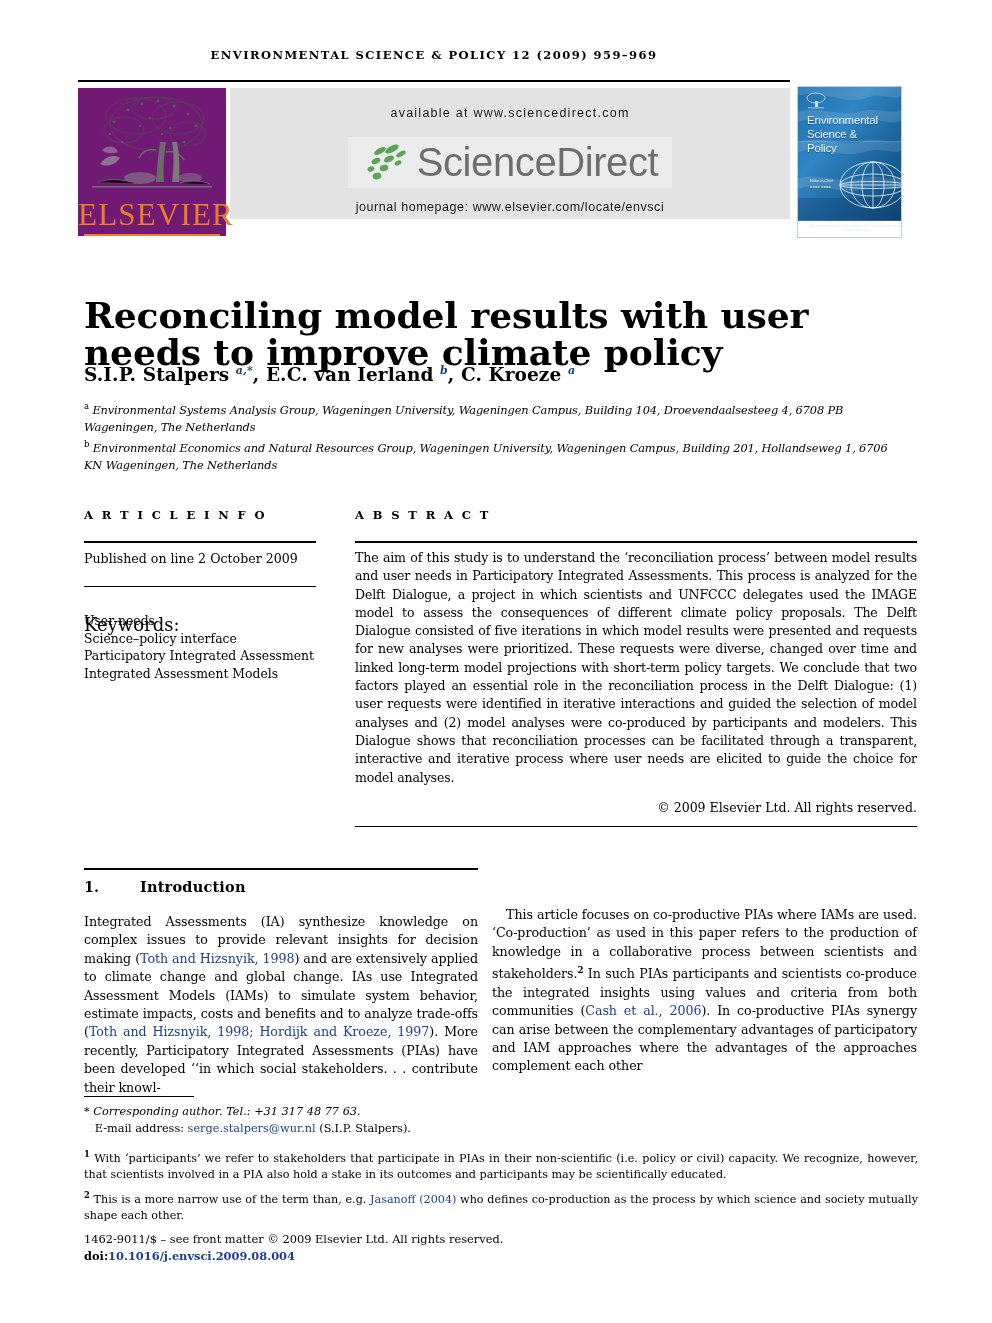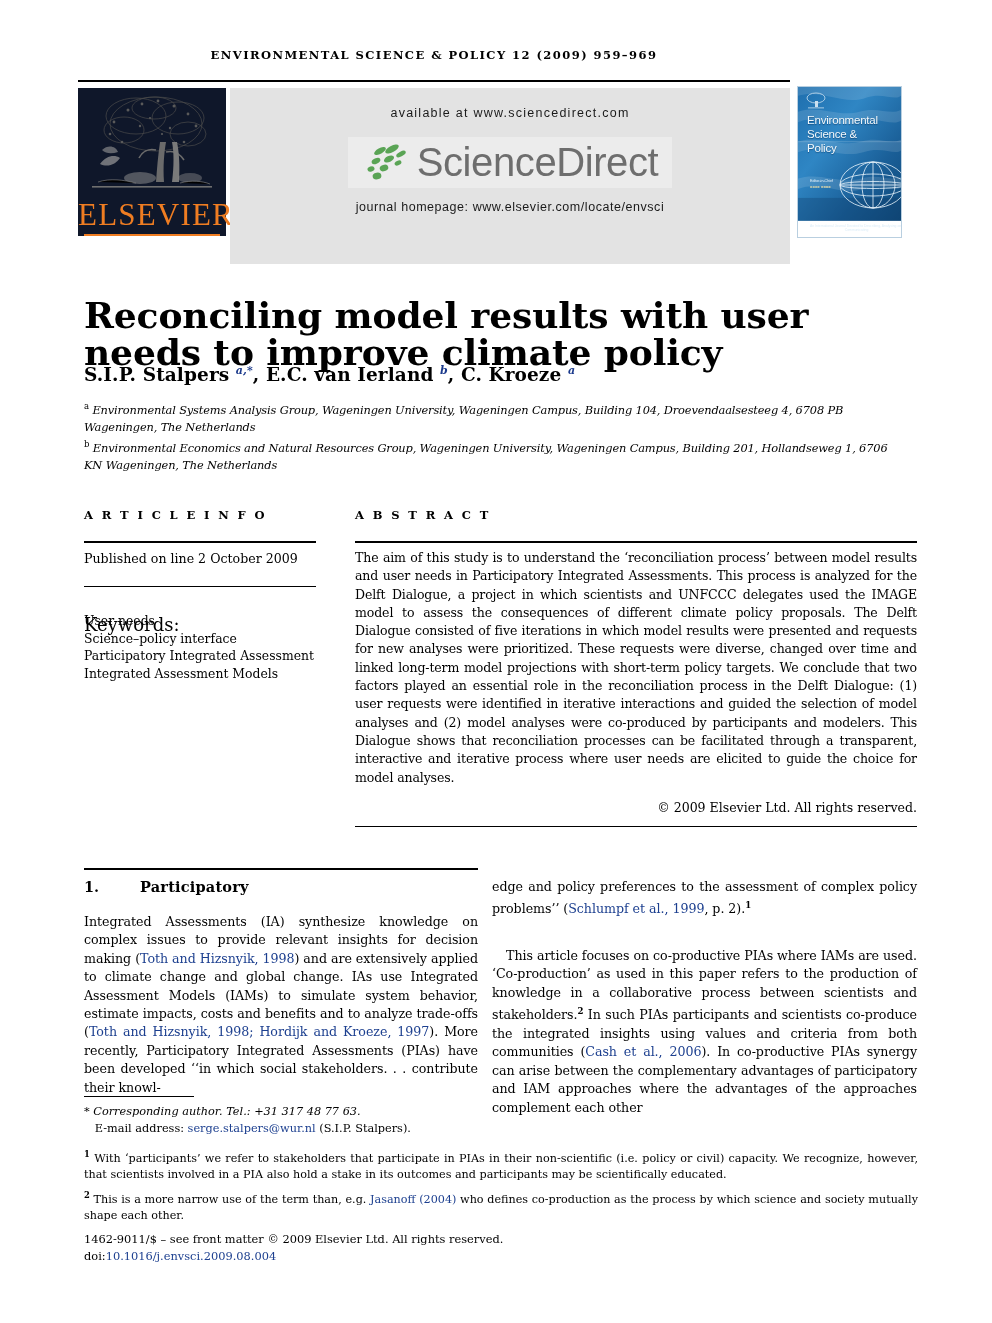--- a/index.html
+++ b/index.html
@@ -49,21 +49,21 @@
     left: 78px; top: 88px;
     width: 712px;
     height: 148px;
   }
 
   .elsevier-logo {
     position: absolute;
     left: 0; top: 0;
     width: 148px;
     height: 148px;
-    background: #0f172a;
+    background: #701a75;
   }
   .elsevier-tree {
     position: absolute;
     left: 6px; top: 2px;
     width: 136px; height: 108px;
   }
   .elsevier-word {
     position: absolute;
     left: 0; top: 110px;
     width: 148px;
@@ -78,21 +78,21 @@
     position: absolute;
     left: 6px; top: 146px;
     width: 136px; height: 2px;
     background: #ef7d22;
   }
 
   .sd-band {
     position: absolute;
     left: 152px; top: 0;
     width: 560px;
-    height: 176px;
+    height: 131px;
     background: #e3e3e3;
   }
   .sd-avail {
     position: absolute;
     left: 0; top: 18px;
     width: 560px;
     text-align: center;
     font-family: "Liberation Sans", sans-serif;
     font-size: 12.5px;
     letter-spacing: 1.25px;
@@ -375,21 +375,21 @@
   .fn-wide p { margin: 0 0 3px 0; }
   .fn-wide .mark { font-size: 8.4px; vertical-align: super; font-weight: bold; }
   .issn-block {
     position: absolute;
     left: 84px; top: 1231px;
     width: 500px;
     font-family: "DejaVu Serif", "Liberation Serif", serif;
     font-size: 11.4px;
     line-height: 17px;
   }
-  .issn-block .doi { font-weight: normal; }
+  .issn-block .doi { font-weight: bold; }
   .issn-block .doi .lnk { color: #1c3f8f; }
 </style>
 </head>
 <body>
 
 <div class="page">
 
   <div class="runhead">ENVIRONMENTAL SCIENCE &amp; POLICY 12 (2009) 959–969</div>
   <div class="rule-top"></div>
 
@@ -531,25 +531,24 @@
   </div>
 
   <div class="abs-col sect-label">A B S T R A C T</div>
   <div class="abs-rule"></div>
   <div class="abs-body">The aim of this study is to understand the ‘reconciliation process’ between model results and user needs in Participatory Integrated Assessments. This process is analyzed for the Delft Dialogue, a project in which scientists and UNFCCC delegates used the IMAGE model to assess the consequences of different climate policy proposals. The Delft Dialogue consisted of five iterations in which model results were presented and requests for new analyses were prioritized. These requests were diverse, changed over time and linked long-term model projections with short-term policy targets. We conclude that two factors played an essential role in the reconciliation process in the Delft Dialogue: (1) user requests were identified in iterative interactions and guided the selection of model analyses and (2) model analyses were co-produced by participants and modelers. This Dialogue shows that reconciliation processes can be facilitated through a transparent, interactive and iterative process where user needs are elicited to guide the choice for model analyses.</div>
   <div class="abs-copy">© 2009 Elsevier Ltd. All rights reserved.</div>
   <div class="abs-bottom-rule"></div>
 
   <div class="col-rule"></div>
   <div class="sec-num">1.</div>
-  <div class="sec-title">Participatory</div>
+  <div class="sec-title">Introduction</div>
 
   <div class="col-left">Integrated Assessments (IA) synthesize knowledge on complex issues to provide relevant insights for decision making (<span class="cit">Toth and Hizsnyik, 1998</span>) and are extensively applied to climate change and global change. IAs use Integrated Assessment Models (IAMs) to simulate system behavior, estimate impacts, costs and benefits and to analyze trade-offs (<span class="cit">Toth and Hizsnyik, 1998; Hordijk and Kroeze, 1997</span>). More recently, Participatory Integrated Assessments (PIAs) have been developed ‘‘in which social stakeholders. . . contribute their knowl-</div>
   <div class="col-right">
-    <p>edge and policy preferences to the assessment of complex policy problems’’ (<span class="cit">Schlumpf et al., 1999</span>, p. 2).<sup class="fn">1</sup></p>
     <p class="indent">This article focuses on co-productive PIAs where IAMs are used. ‘Co-production’ as used in this paper refers to the production of knowledge in a collaborative process between scientists and stakeholders.<sup class="fn">2</sup> In such PIAs participants and scientists co-produce the integrated insights using values and criteria from both communities (<span class="cit">Cash et al., 2006</span>). In co-productive PIAs synergy can arise between the complementary advantages of participatory and IAM approaches where the advantages of the approaches complement each other</p>
   </div>
 
   <div class="fn-rule"></div>
   <div class="fn-block"><span class="star">* Corresponding author. Tel.: +31 317 48 77 63.</span><br>&nbsp;&nbsp;&nbsp;E-mail address: <span class="cit">serge.stalpers@wur.nl</span> (S.I.P. Stalpers).</div>
   <div class="fn-wide">
     <p><span class="mark">1</span> With ‘participants’ we refer to stakeholders that participate in PIAs in their non-scientific (i.e. policy or civil) capacity. We recognize, however, that scientists involved in a PIA also hold a stake in its outcomes and participants may be scientifically educated.</p>
     <p><span class="mark">2</span> This is a more narrow use of the term than, e.g. <span class="cit">Jasanoff (2004)</span> who defines co-production as the process by which science and society mutually shape each other.</p>
   </div>
   <div class="issn-block">

